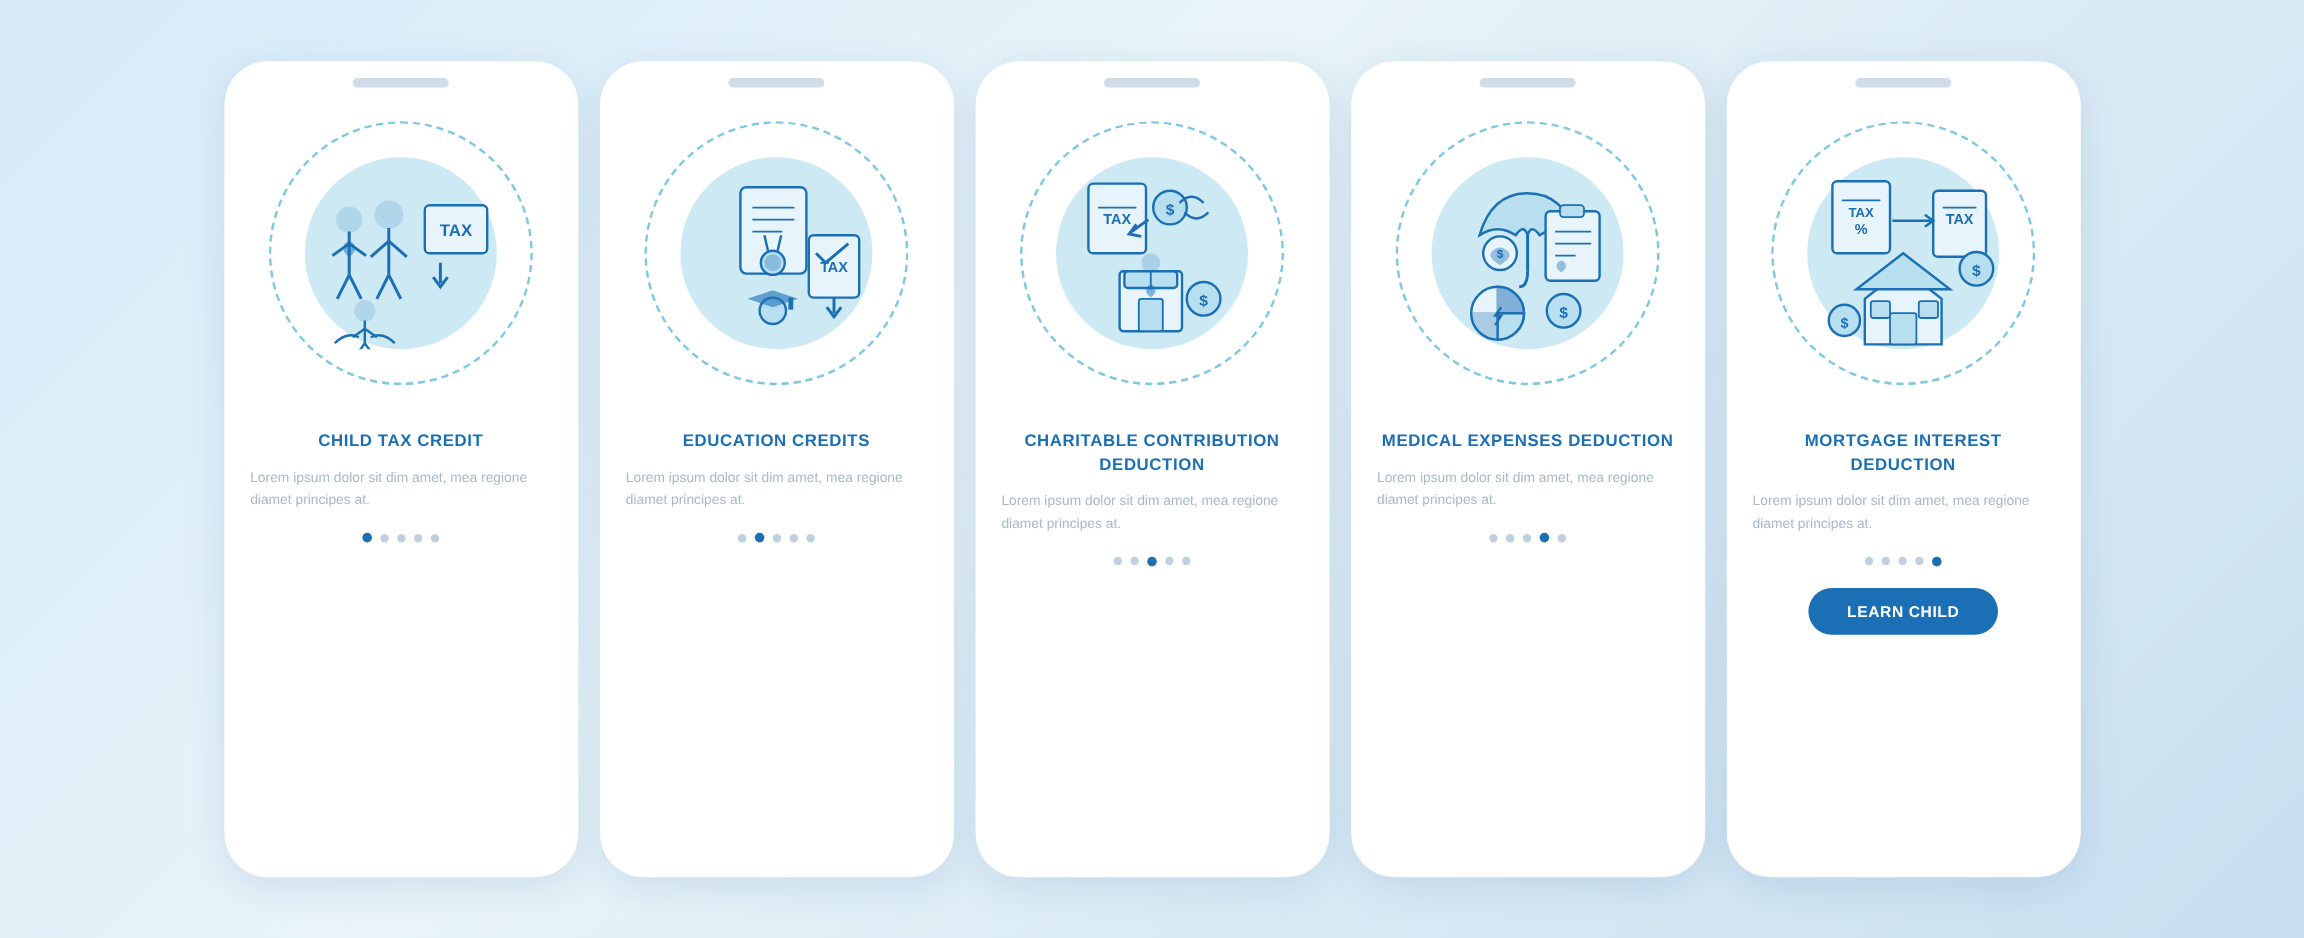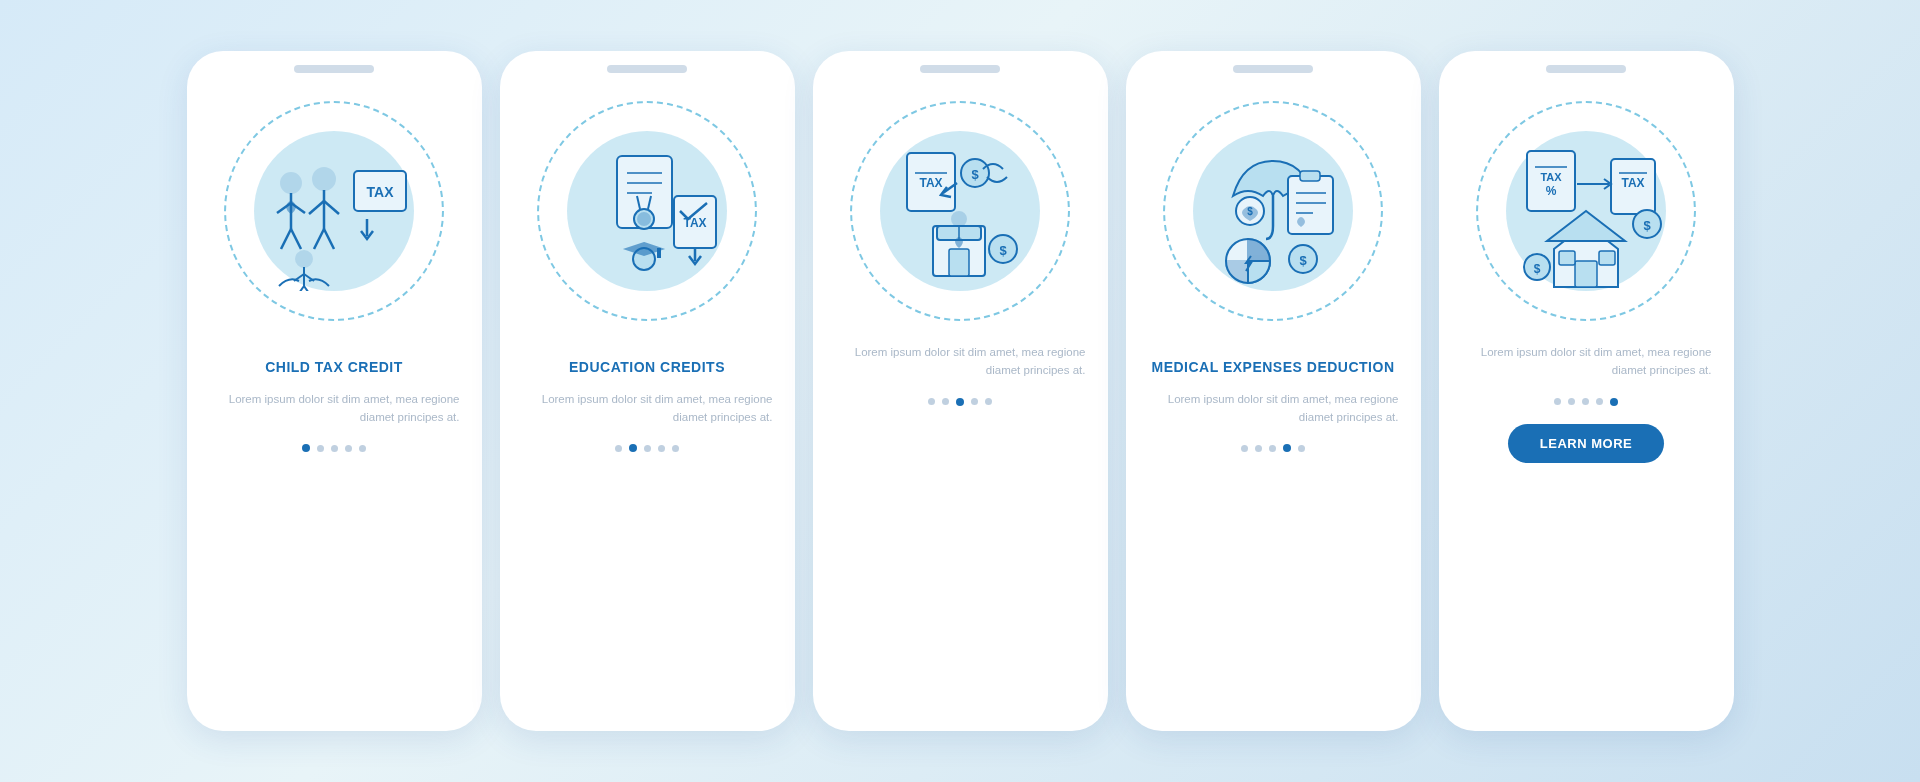--- a/index.html
+++ b/index.html
@@ -91,21 +91,21 @@
       text-transform: uppercase;
       letter-spacing: 0.5px;
       margin-top: 27px;
       padding: 0 20px;
       line-height: 1.4;
     }
 
     .card-body {
       font-size: 11.5px;
       color: #aab8c8;
-      text-align: right;
+      text-align: left;
       margin-top: 12px;
       padding: 0 22px;
       line-height: 1.6;
     }
 
     .dots-row {
       display: flex;
       gap: 7px;
       margin-top: 18px;
       align-items: center;
@@ -270,20 +270,21 @@
           <path d="M81,108 Q84,104 87,108 Q90,112 84,117 Q78,112 81,108Z" fill="#1a6fb5" opacity="0.5" stroke="none"></path>
 
           <circle cx="128" cy="118" r="14" fill="#b8dff0" stroke="#1a6fb5" stroke-width="2"></circle>
           <text x="128" y="124" text-anchor="middle" fill="#1a6fb5" font-size="13" font-weight="bold" stroke="none">$</text>
 
           <circle cx="84" cy="88" r="7" fill="#1a6fb5" opacity="0.2" stroke="#1a6fb5"></circle>
           <line x1="84" y1="95" x2="84" y2="110" stroke="#1a6fb5" stroke-width="1.5"></line>
         </g>
       </svg>
     </div>
+    <div class="card-title">CHARITABLE CONTRIBUTION DEDUCTION</div>
     <div class="card-body">Lorem ipsum dolor sit dim amet, mea regione diamet principes at.</div>
     <div class="dots-row">
       <div class="dot"></div>
       <div class="dot"></div>
       <div class="dot active"></div>
       <div class="dot"></div>
       <div class="dot"></div>
     </div>
   </div>
 
@@ -363,24 +364,25 @@
           <rect x="76" y="132" width="22" height="26" rx="2" fill="#b8dff0" stroke="#1a6fb5" stroke-width="1.5"></rect>
 
           <rect x="60" y="122" width="16" height="14" rx="2" fill="#b8dff0" stroke="#1a6fb5" stroke-width="1.5"></rect>
           <rect x="100" y="122" width="16" height="14" rx="2" fill="#b8dff0" stroke="#1a6fb5" stroke-width="1.5"></rect>
 
           <circle cx="38" cy="138" r="13" fill="#b8dff0" stroke="#1a6fb5" stroke-width="2"></circle>
           <text x="38" y="144" text-anchor="middle" fill="#1a6fb5" font-size="12" font-weight="bold" stroke="none">$</text>
         </g>
       </svg>
     </div>
-    <div class="card-body">Lorem ipsum dolor sit dim amet, mea regione diamet principes at.</div>
-    <div class="dots-row">
-      <div class="dot"></div>
-      <div class="dot"></div>
-      <div class="dot"></div>
-      <div class="dot"></div>
-      <div class="dot active"></div>
-    </div>
-    <button class="learn-more-btn">LEARN MORE</button>
+    <div class="card-title">MORTGAGE INTEREST DEDUCTION</div>
+    <div class="card-body">Lorem ipsum dolor sit dim amet, mea regione diamet principes at.</div>
+    <div class="dots-row">
+      <div class="dot"></div>
+      <div class="dot"></div>
+      <div class="dot"></div>
+      <div class="dot"></div>
+      <div class="dot active"></div>
+    </div>
+    <button class="learn-more-btn">LEARN CHILD</button>
   </div>
 
 </div>
 
 </body></html>

